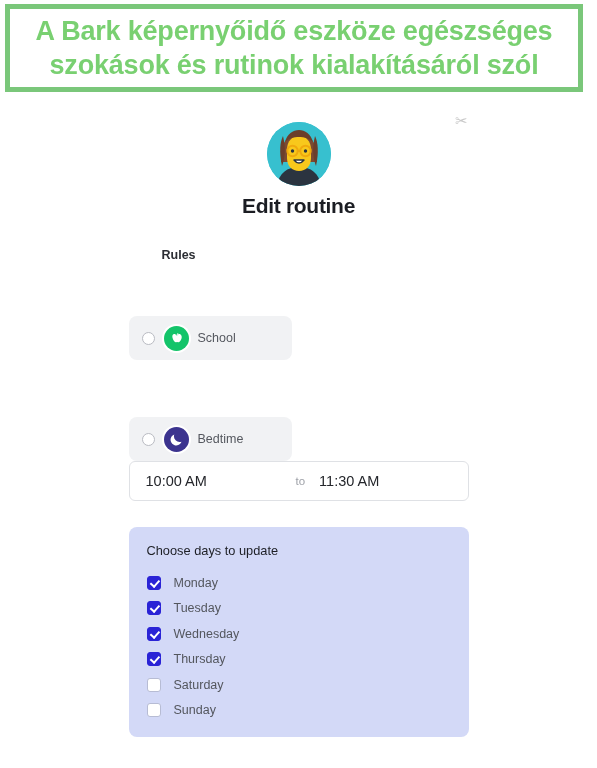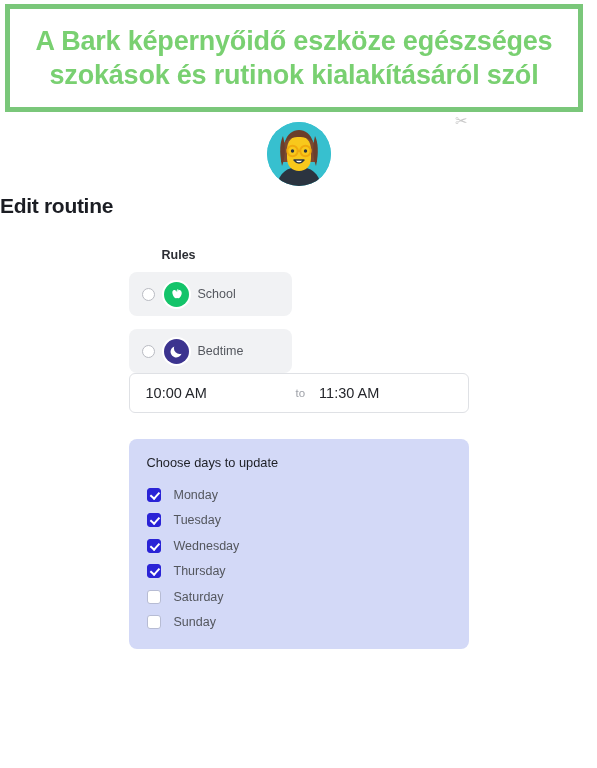--- a/index.html
+++ b/index.html
@@ -14,21 +14,21 @@
     overflow: hidden;
     position: relative;
   }
 
   
   .banner {
     position: absolute;
     left: 5px;
     top: 4px;
     width: 578px;
-    height: 108px;
+    height: 88px;
     border: 5px solid #7ac77a;
     background: #ffffff;
     box-sizing: border-box;
     display: flex;
     align-items: center;
     justify-content: center;
   }
   .banner-text {
     color: #79d071;
     font-size: 27px;
@@ -66,21 +66,21 @@
   .avatar {
     width: 64px;
     height: 64px;
     border-radius: 50%;
     overflow: hidden;
     background: #37c0cf;
     position: relative;
   }
 
   .page-title {
-    text-align: left;
+    text-align: center;
     font-size: 21px;
     font-weight: bold;
     color: #1b1d23;
     margin-top: 8px;
     letter-spacing: -0.3px;
   }
 
   
   .section {
     width: 340px;
@@ -105,20 +105,21 @@
     width: 163px;
     height: 44px;
     box-sizing: border-box;
     border-radius: 8px;
     background: #f1f2f4;
     border: 1px solid transparent;
     display: flex;
     align-items: center;
     padding-left: 12px;
     gap: 9px;
+    margin-top: 44px;
   }
   .rule-card.selected {
     background: #f7f7fd;
     border: 2px solid #2a23d6;
     padding-left: 11px;
   }
   .radio {
     width: 13px;
     height: 13px;
     border-radius: 50%;

